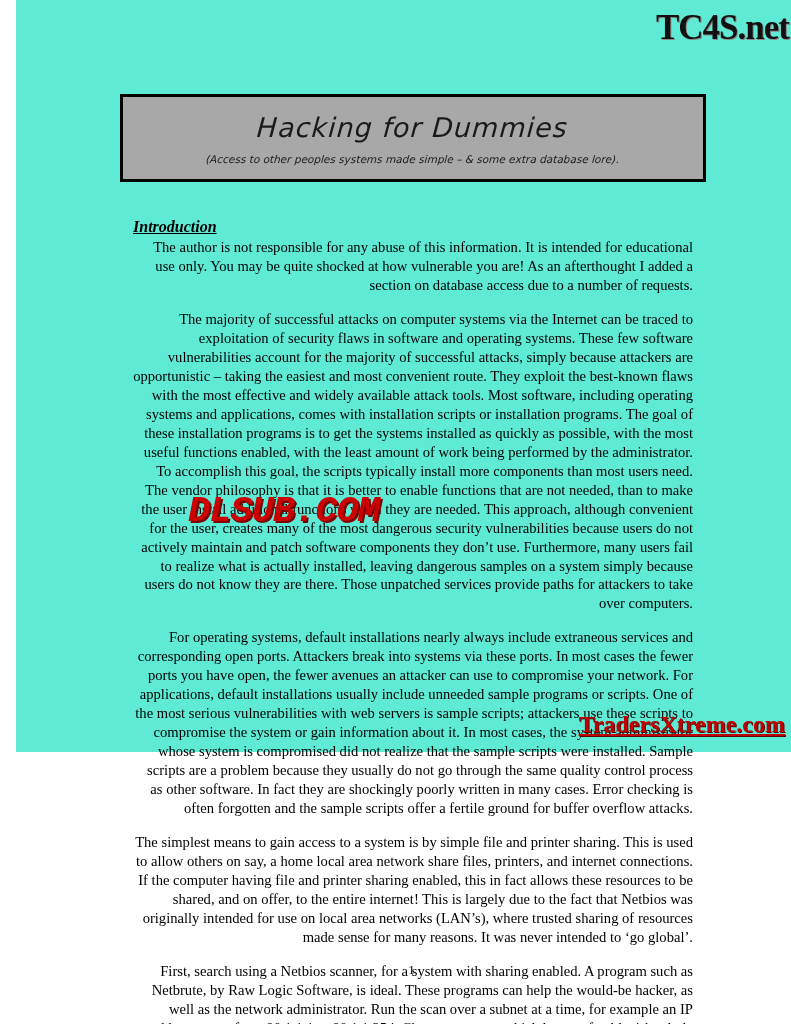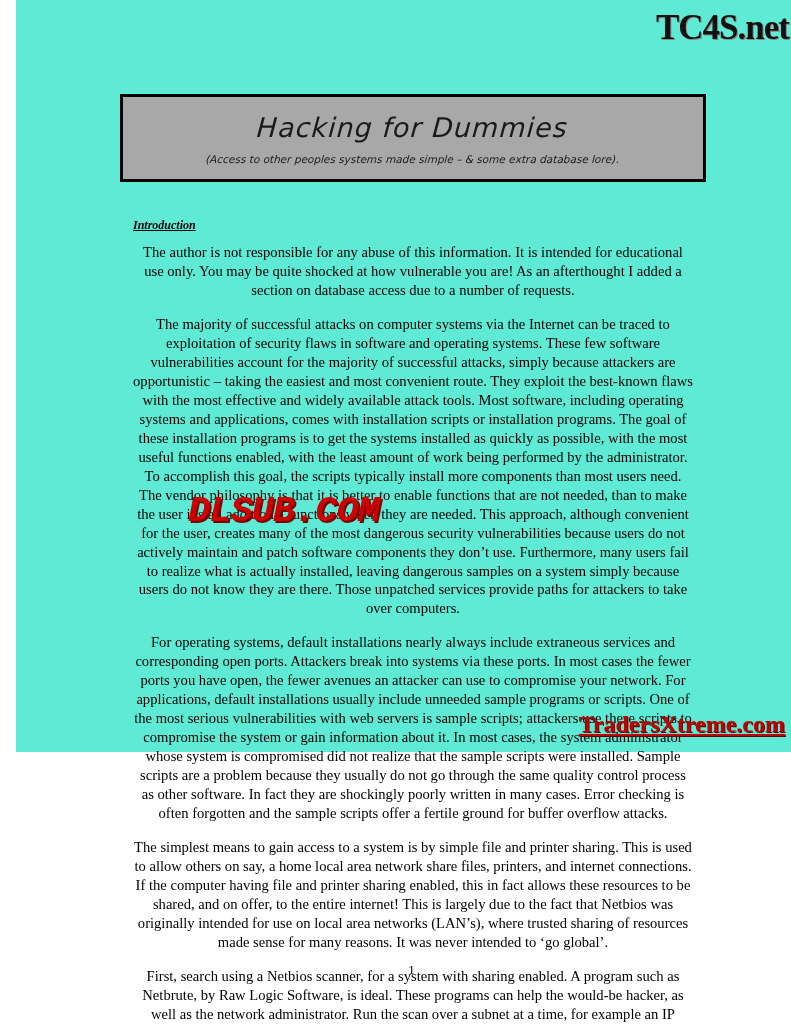--- a/index.html
+++ b/index.html
@@ -72,31 +72,31 @@
   }
 
   
   .content {
     position: absolute;
     left: 117px;
     top: 218px;
     width: 560px;
   }
   .heading {
-    font-size: 12px;
+    font-size: 16px;
     text-decoration: underline;
     font-style: italic;
-    margin: 0 0 10px 0;
+    margin: 0 0 2px 0;
     font-family: "Liberation Serif", serif;
   }
   p.para {
     font-size: 14.6px;
     line-height: 1.30;
     margin: 0 0 15px 0;
-    text-align: center;
+    text-align: right;
   }
 
   
   .wm-center {
     position: absolute;
     left: 172px;
     top: 490px;
     font-family: Liberation Mono, monospace;
     font-weight: bold;
     font-style: italic;

